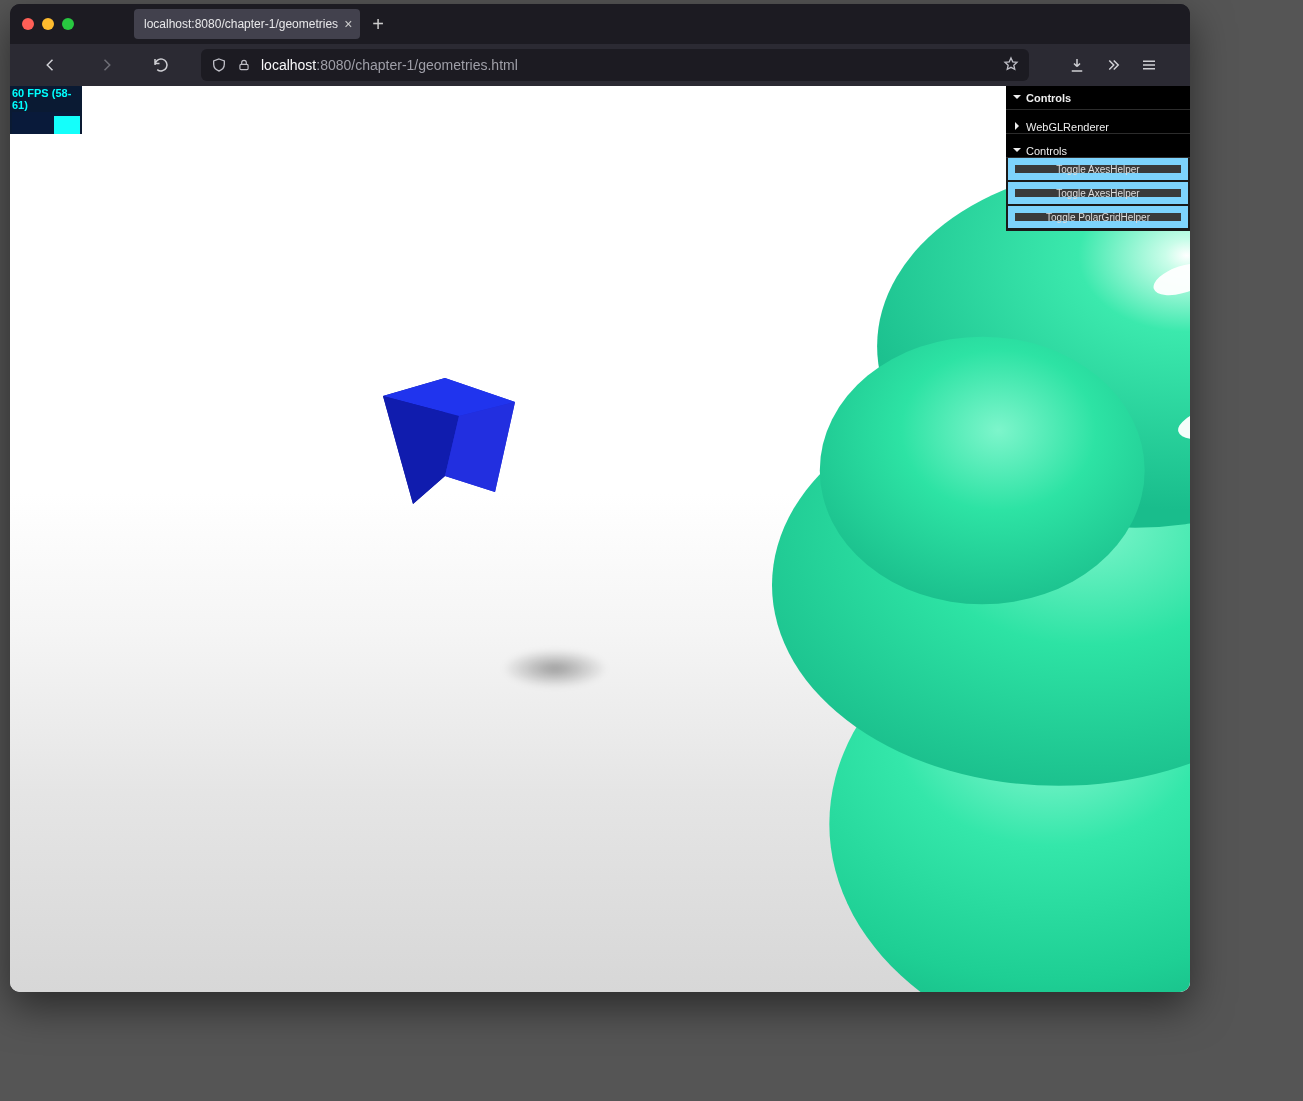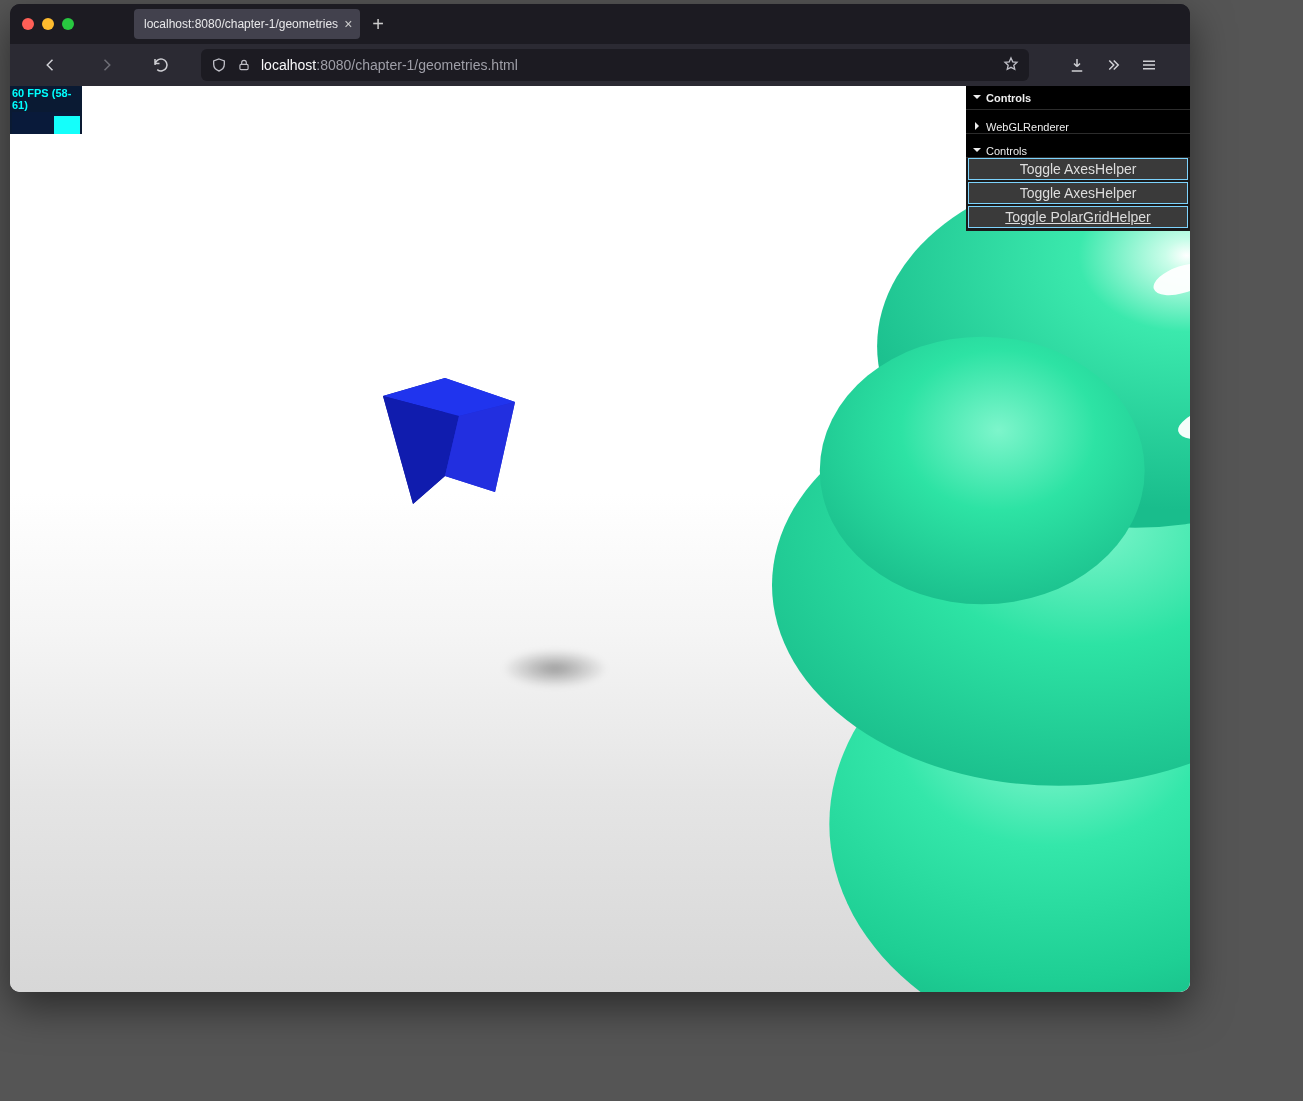--- a/index.html
+++ b/index.html
@@ -107,21 +107,21 @@
   }
   .stats-graph .bar{
     position:absolute;
     right:0; bottom:0;
     width:26px; height:18px;
     background:#14fffb;
   }
   
   .gui-panel{
     position:absolute; right:0; top:0;
-    width:224px;
+    width:184px;
     z-index:5;
     font-family:"Lucida Grande","Segoe UI",Tahoma,sans-serif;
     font-size:11px;
     background:#1a1a1a;
   }
   .gui-row{
     display:flex;align-items:center;
     height:24px;
     padding:0 6px;
     color:#eee;
@@ -132,25 +132,25 @@
   }
   .gui-row.child{font-weight:normal;align-items:flex-end;}
   .gui-row .chev{width:14px;display:inline-block;}
   .gui-row .chev svg{width:10px;height:10px;fill:#eee;}
   .gui-button{
     height:22px;
     margin:0 2px 2px 2px;
     display:flex;align-items:center;justify-content:center;
     background:#3a3a3a;
     color:#ddd;
-    font-size:14px;
-    border:1px solid #7dd3fc;
+    font-size:10px;
+    border:7px solid #7dd3fc;
     cursor:pointer;
   }
-  .gui-button:last-child{margin-bottom:3px;text-decoration:underline;}
+  .gui-button:last-child{margin-bottom:3px;}
   
   .scene{
     position:absolute; inset:0;
     background:linear-gradient(180deg,#ffffff 0%,#ffffff 45%,#f5f5f5 60%,#e5e5e5 78%,#d7d7d7 100%);
   }
   .shadow-torus{
     position:absolute;
     right:-90px; bottom:20px;
     width:480px;height:200px;
     background:radial-gradient(ellipse 50% 50% at 50% 50%, rgba(0,0,0,.20), rgba(0,0,0,0) 70%);

